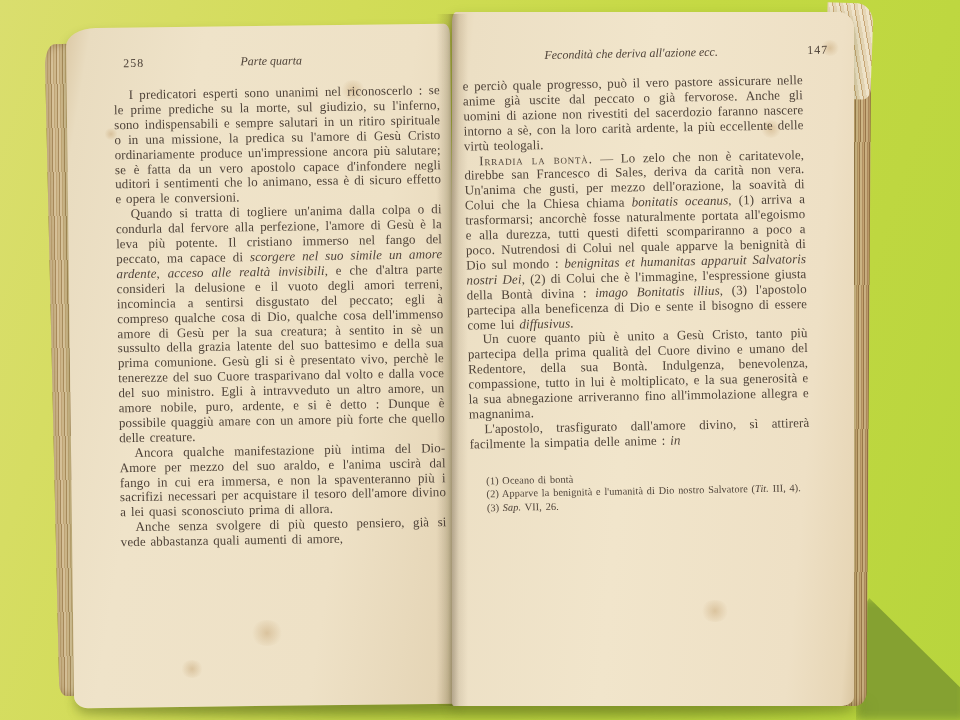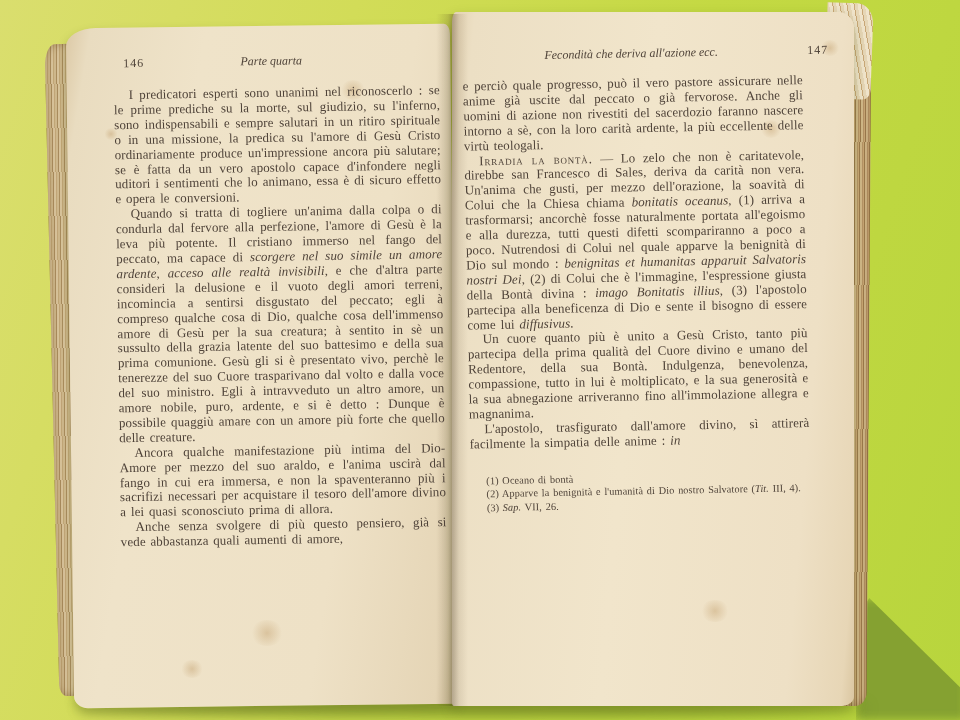--- a/index.html
+++ b/index.html
@@ -93,21 +93,21 @@
   <div class="spot" style="left:340px;top:80px;width:26px;height:20px"></div>
   <div class="spot" style="left:104px;top:128px;width:14px;height:12px"></div>
   <div class="spot" style="left:250px;top:620px;width:34px;height:26px"></div>
   <div class="spot" style="left:180px;top:660px;width:24px;height:18px"></div>
   <div class="spot" style="left:760px;top:120px;width:22px;height:18px"></div>
   <div class="spot" style="left:700px;top:600px;width:30px;height:22px"></div>
   <div class="spot" style="left:820px;top:40px;width:20px;height:16px"></div>
 
   <div class="content content-left">
     <div class="header">
-      <span class="pagenum-left">146</span>
+      <span class="pagenum-left">258</span>
       <span class="running">Parte quarta</span>
     </div>
     <div class="textblock">
         <p class="para indent"><span>I predicatori esperti sono unanimi nel riconoscerlo : se le prime prediche su la morte, sul giudizio, su l'inferno, sono indispensabili e sempre salutari in un ritiro spirituale o in una missione, la predica su l'amore di Gesù Cristo ordinariamente produce un'impressione ancora più salutare; se è fatta da un vero apostolo capace d'infondere negli uditori i sentimenti che lo animano, essa è di sicuro effetto e opera le conversioni.</span></p>
         <p class="para indent"><span>Quando si tratta di togliere un'anima dalla colpa o di condurla dal fervore alla perfezione, l'amore di Gesù è la leva più potente. Il cristiano immerso nel fango del peccato, ma capace di </span><span class="it">scorgere nel suo simile un amore ardente, acceso alle realtà invisibili</span><span>, e che d'altra parte consideri la delusione e il vuoto degli amori terreni, incomincia a sentirsi disgustato del peccato; egli à compreso qualche cosa di Dio, qualche cosa dell'immenso amore di Gesù per la sua creatura; à sentito in sè un sussulto della grazia latente del suo battesimo e della sua prima comunione. Gesù gli si è presentato vivo, perchè le tenerezze del suo Cuore trasparivano dal volto e dalla voce del suo ministro. Egli à intravveduto un altro amore, un amore nobile, puro, ardente, e si è detto : Dunque è possibile quaggiù amare con un amore più forte che quello delle creature.</span></p>
         <p class="para indent"><span>Ancora qualche manifestazione più intima del Dio-Amore per mezzo del suo araldo, e l'anima uscirà dal fango in cui era immersa, e non la spaventeranno più i sacrifizi necessari per acquistare il tesoro dell'amore divino a lei quasi sconosciuto prima di allora.</span></p>
         <p class="para indent"><span>Anche senza svolgere di più questo pensiero, già si vede abbastanza quali aumenti di amore,</span></p>
       </div>
   </div>
 

